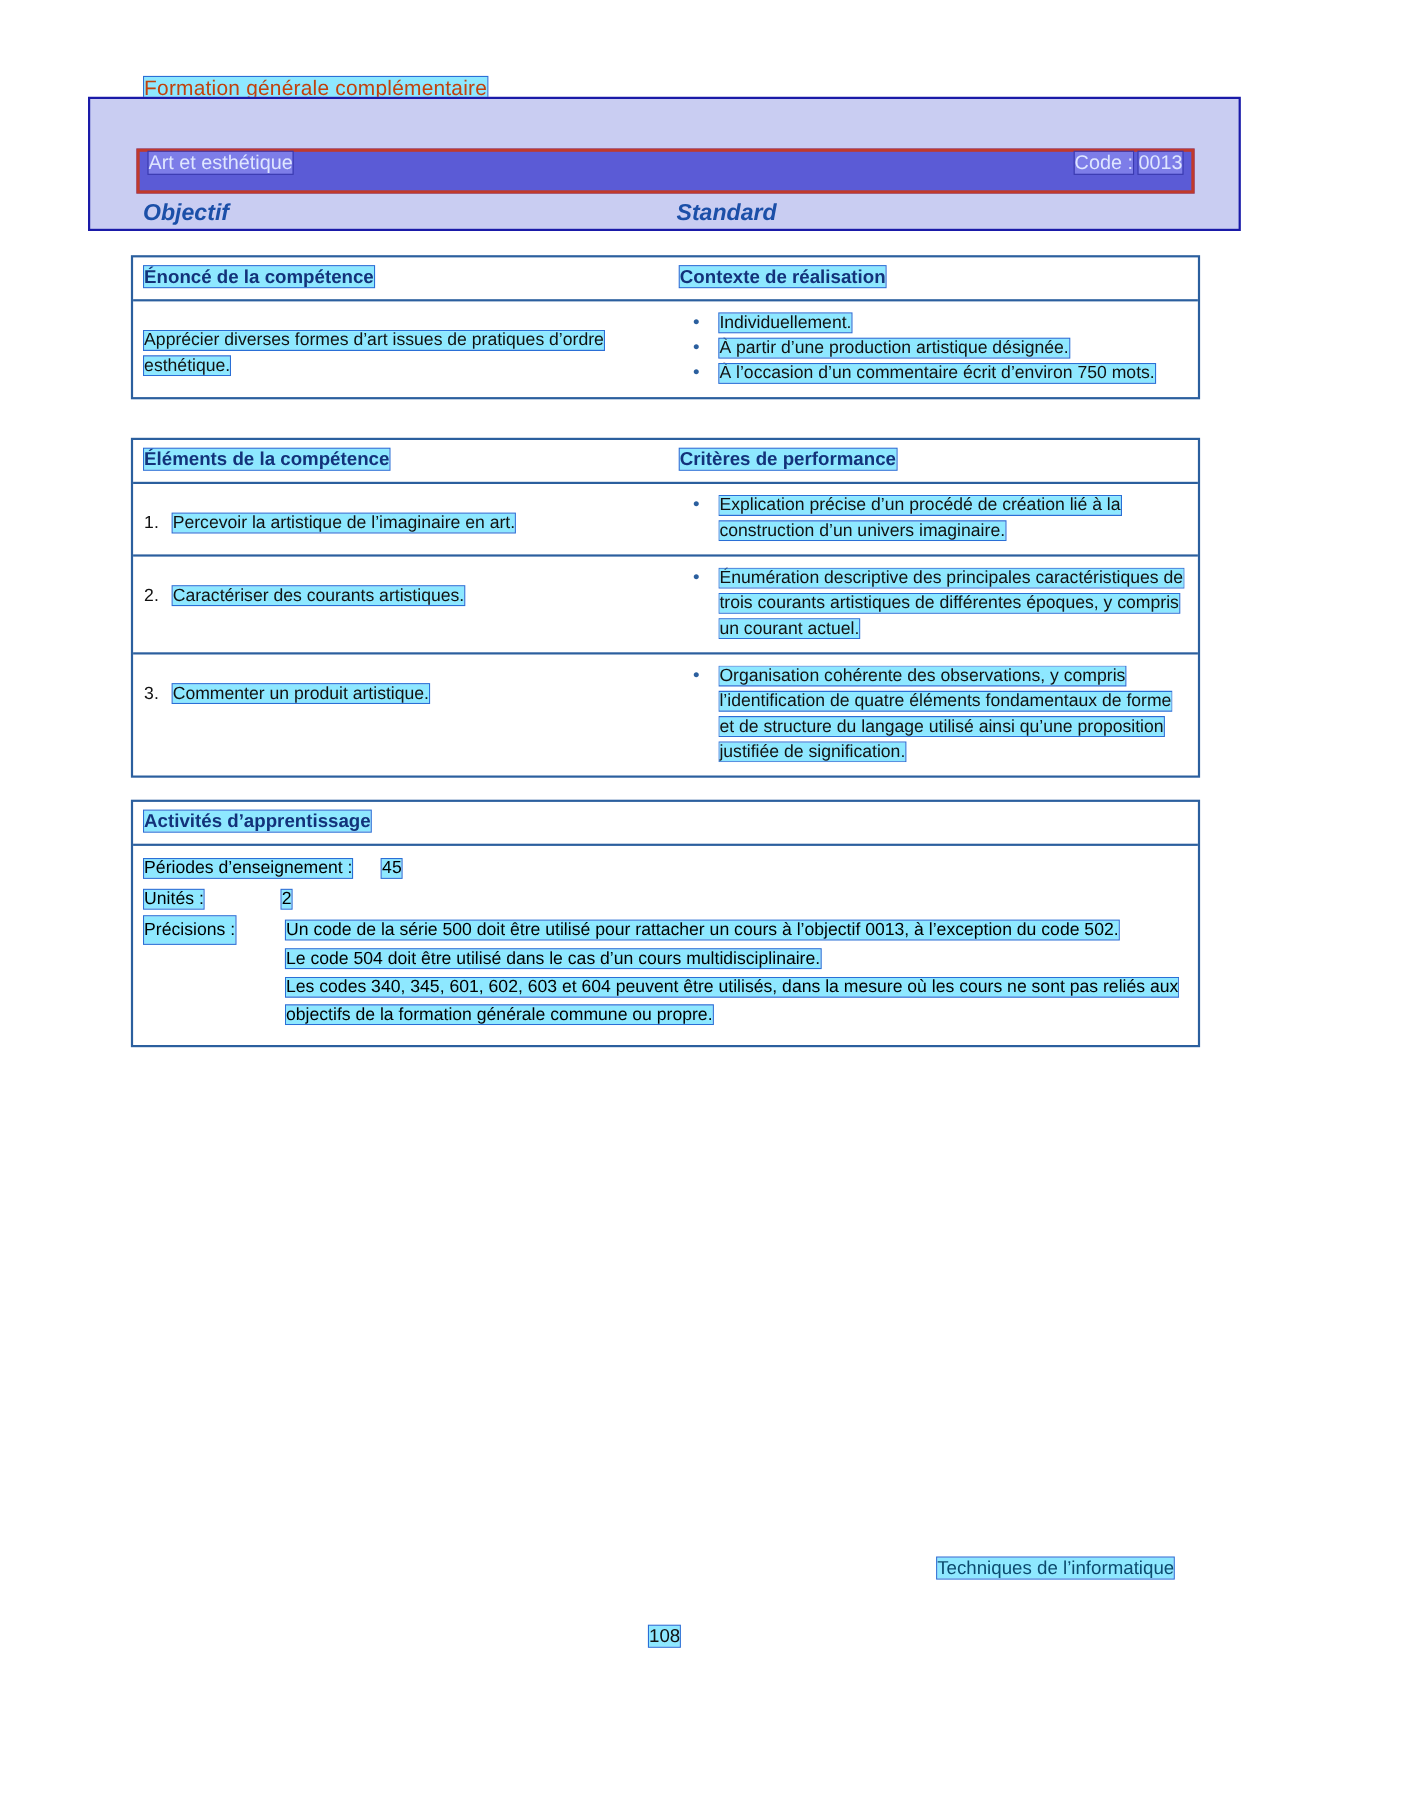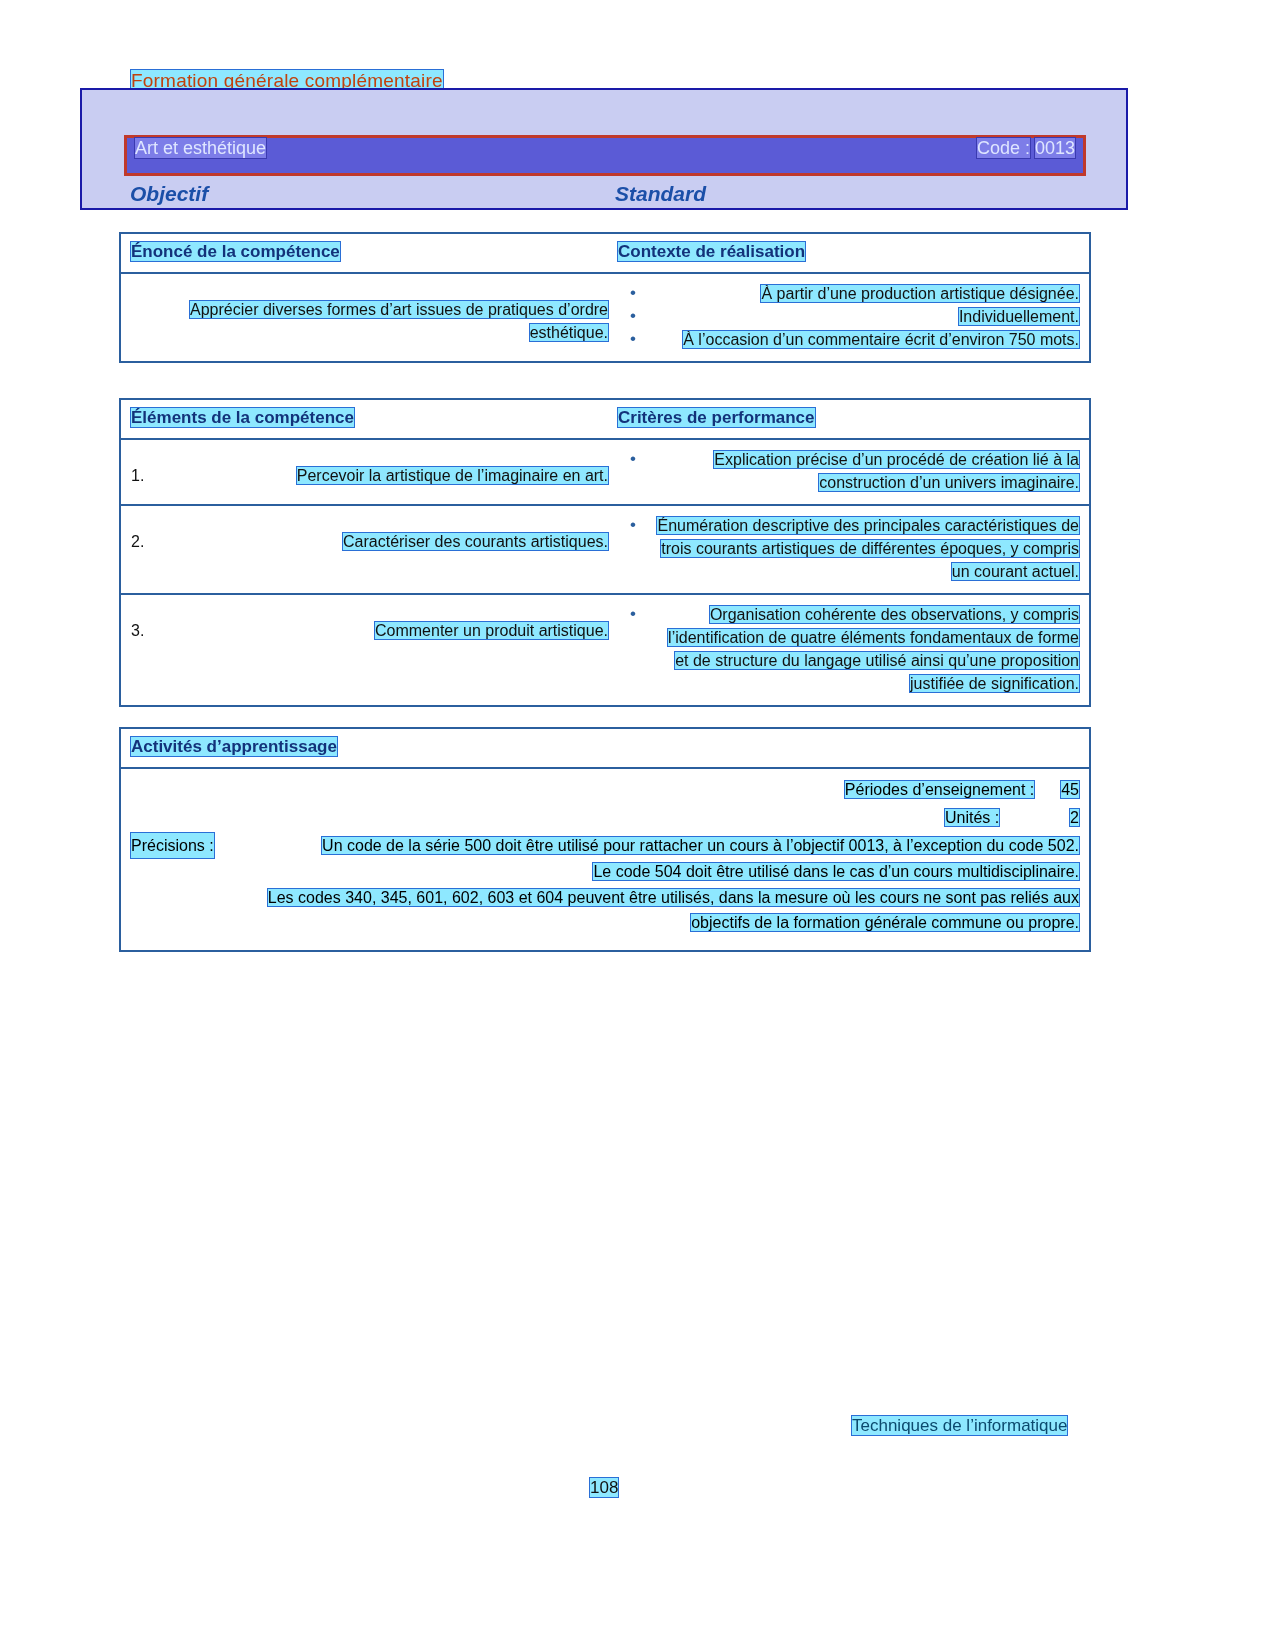--- a/index.html
+++ b/index.html
@@ -92,21 +92,20 @@
   }
 
   
   .block {
     position: absolute;
     left: 119px;
     width: 972px;
     border: 2px solid #2b5f9e;
     box-sizing: border-box;
     background: #ffffff;
-    text-align: right;
   }
   .block .head-row {
     border-bottom: 2px solid #2b5f9e;
     height: 38px;
     position: relative;
   }
   .block .head-row .h-left {
     position: absolute;
     left: 10px;
     top: 8px;
@@ -245,22 +244,22 @@
       <div class="h-right">
         <span class="hl">Contexte de réalisation</span>
       </div>
     </div>
     <div class="row">
       <div class="col-left">
         <span class="hl">Apprécier diverses formes d’art issues de pratiques d’ordre esthétique.</span>
       </div>
       <div class="col-right">
         <ul class="bullets">
+          <li><span class="hl">Individuellement.</span></li>
           <li><span class="hl">À partir d’une production artistique désignée.</span></li>
-          <li><span class="hl">Individuellement.</span></li>
           <li><span class="hl">À l’occasion d’un commentaire écrit d’environ 750 mots.</span></li>
         </ul>
       </div>
     </div>
   </div>
 
   <div class="block" style="top:398px;">
     <div class="head-row">
       <div class="h-left">
         <span class="hl">Éléments de la compétence</span>

